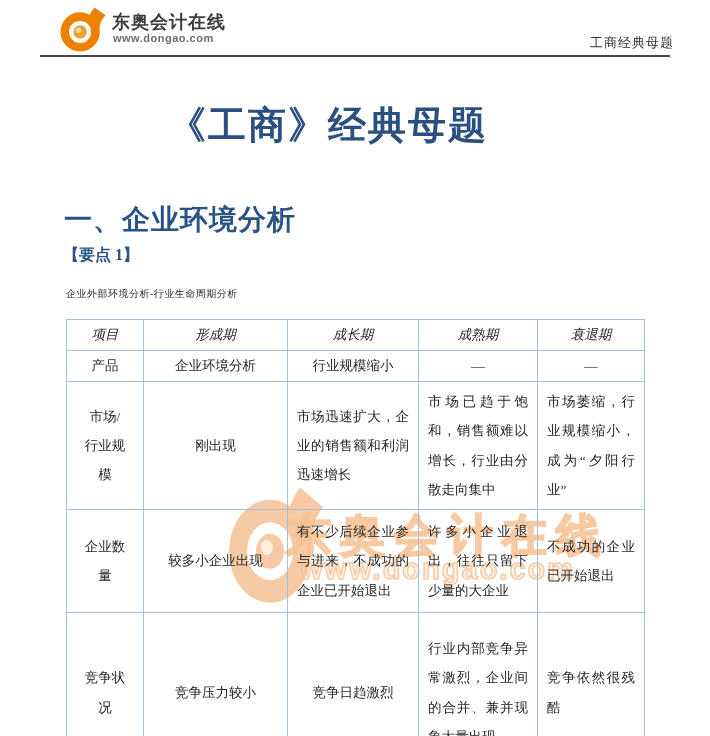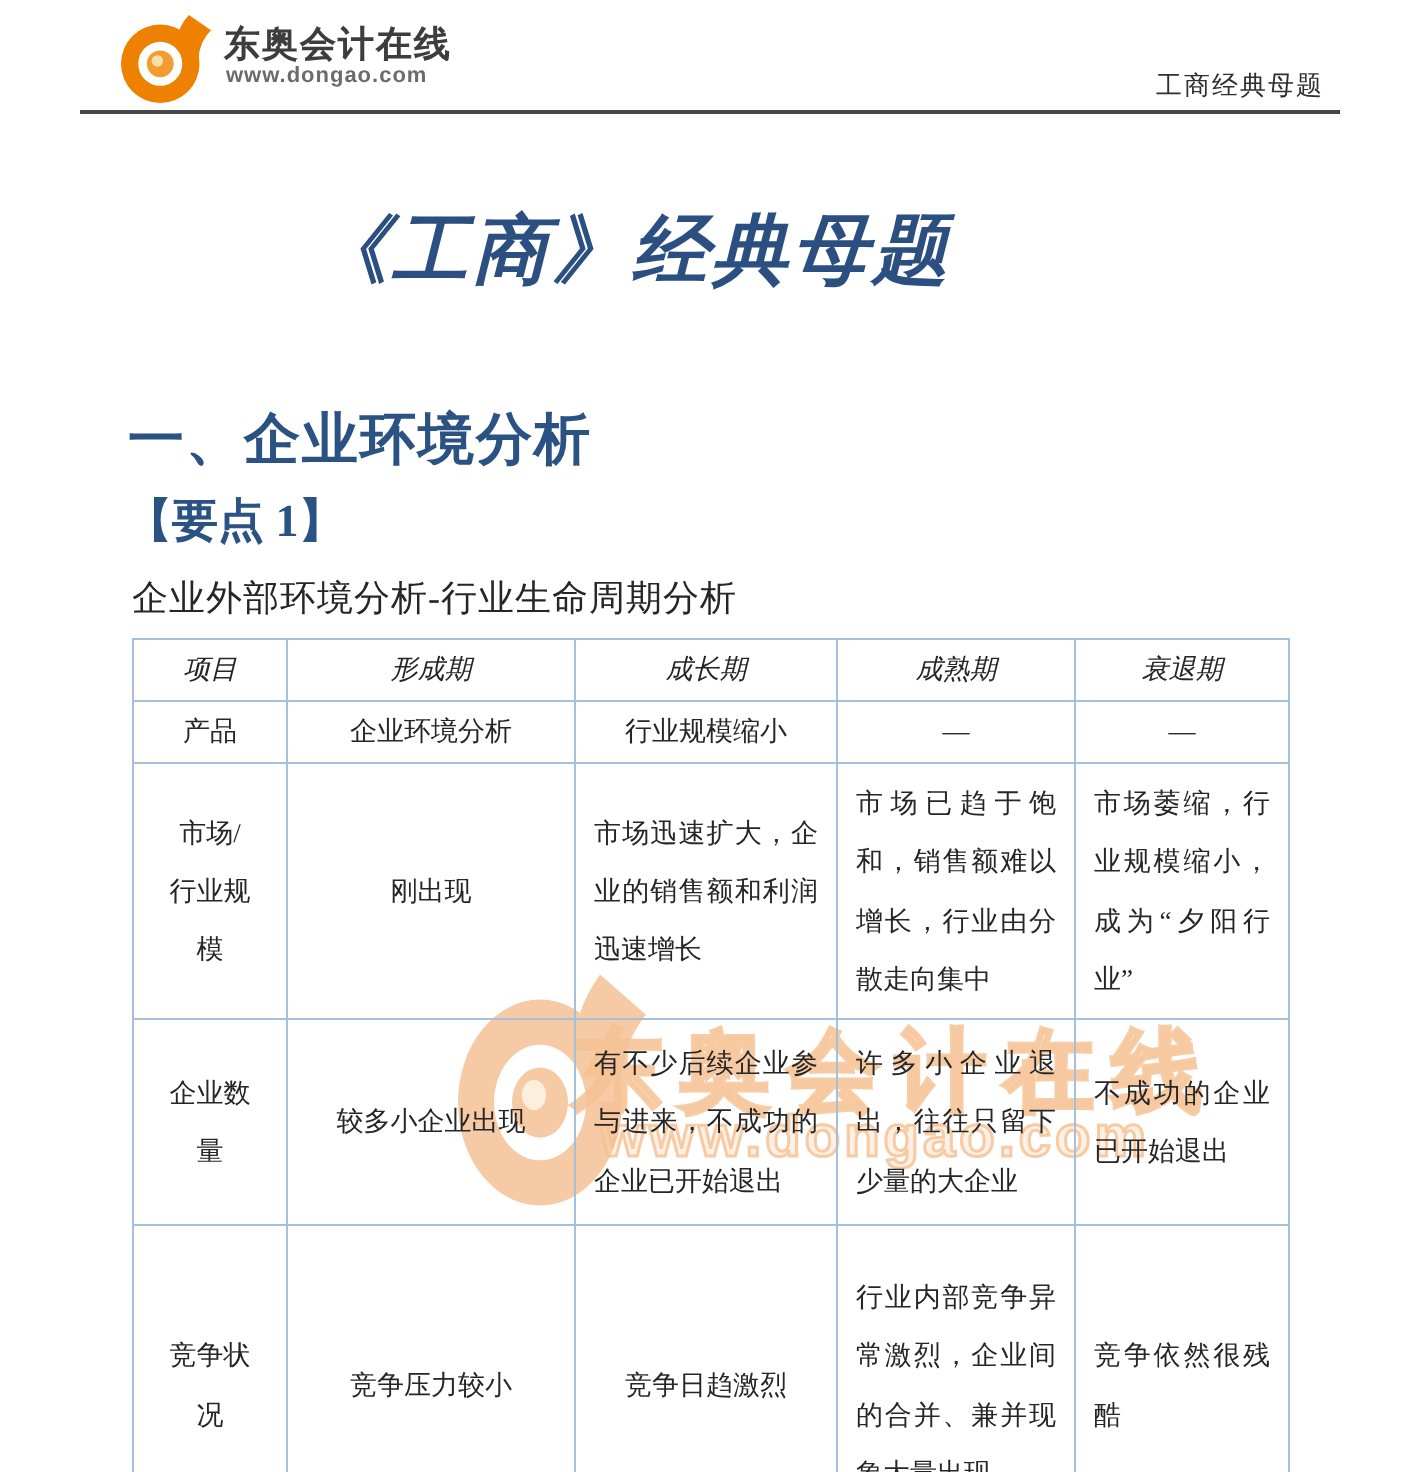--- a/index.html
+++ b/index.html
@@ -17,45 +17,45 @@
     position:absolute; left:112px; top:10px;
     font-family:"Liberation Sans","DejaVu Sans",sans-serif;
     font-weight:bold; font-size:18px; color:#3d3d3d; letter-spacing:1px;
   }
   .hdr-url {
     position:absolute; left:113px; top:32px;
     font-family:"Liberation Sans","DejaVu Sans",sans-serif;
     font-weight:bold; font-size:11px; color:#6b6b6b; letter-spacing:.5px;
   }
   .hdr-doclabel {
-    position:absolute; right:48px; top:34px;
+    position:absolute; right:36px; top:34px;
     font-size:13px; color:#2f2f2f; letter-spacing:1px;
   }
   .hdr-rule {
     position:absolute; left:40px; top:55px; width:630px; height:2px;
     background:#474747;
   }
 
   
   .doc-title {
-    position:absolute; left:0; top:100px; width:632px;
+    position:absolute; left:12px; top:100px; width:632px;
     text-align:center; font-size:38px; font-weight:bold;
-    color:#2A4F80; letter-spacing:2px;font-style:italic;
+    color:#2A4F80; letter-spacing:2px;
   }
   .sec-heading {
     position:absolute; left:64px; top:201px;
     font-size:28px; font-weight:bold; color:#2A5384; letter-spacing:1px;
   }
   .keypoint {
     position:absolute; left:63px; top:245px;
-    font-size:23px; font-weight:bold; color:#2A5384;
+    font-size:16px; font-weight:bold; color:#2A5384;
   }
   .intro {
     position:absolute; left:66px; top:287px;
-    font-size:18px; color:#262626; letter-spacing:.5px;
+    font-size:10px; color:#262626; letter-spacing:.5px;
   }
 
   
   .lifecycle-table {
     position:absolute; left:66px; top:319px; width:578px;
     border-collapse:collapse; table-layout:fixed;
     font-size:13.5px; color:#262626; z-index:2;
     background:transparent;
   }
   .lifecycle-table th, .lifecycle-table td {

